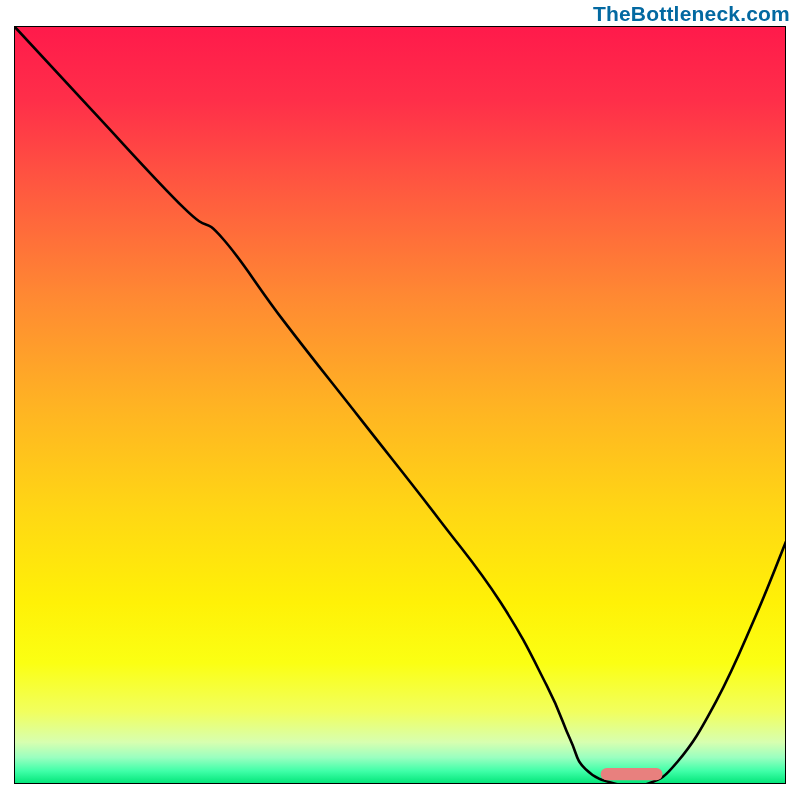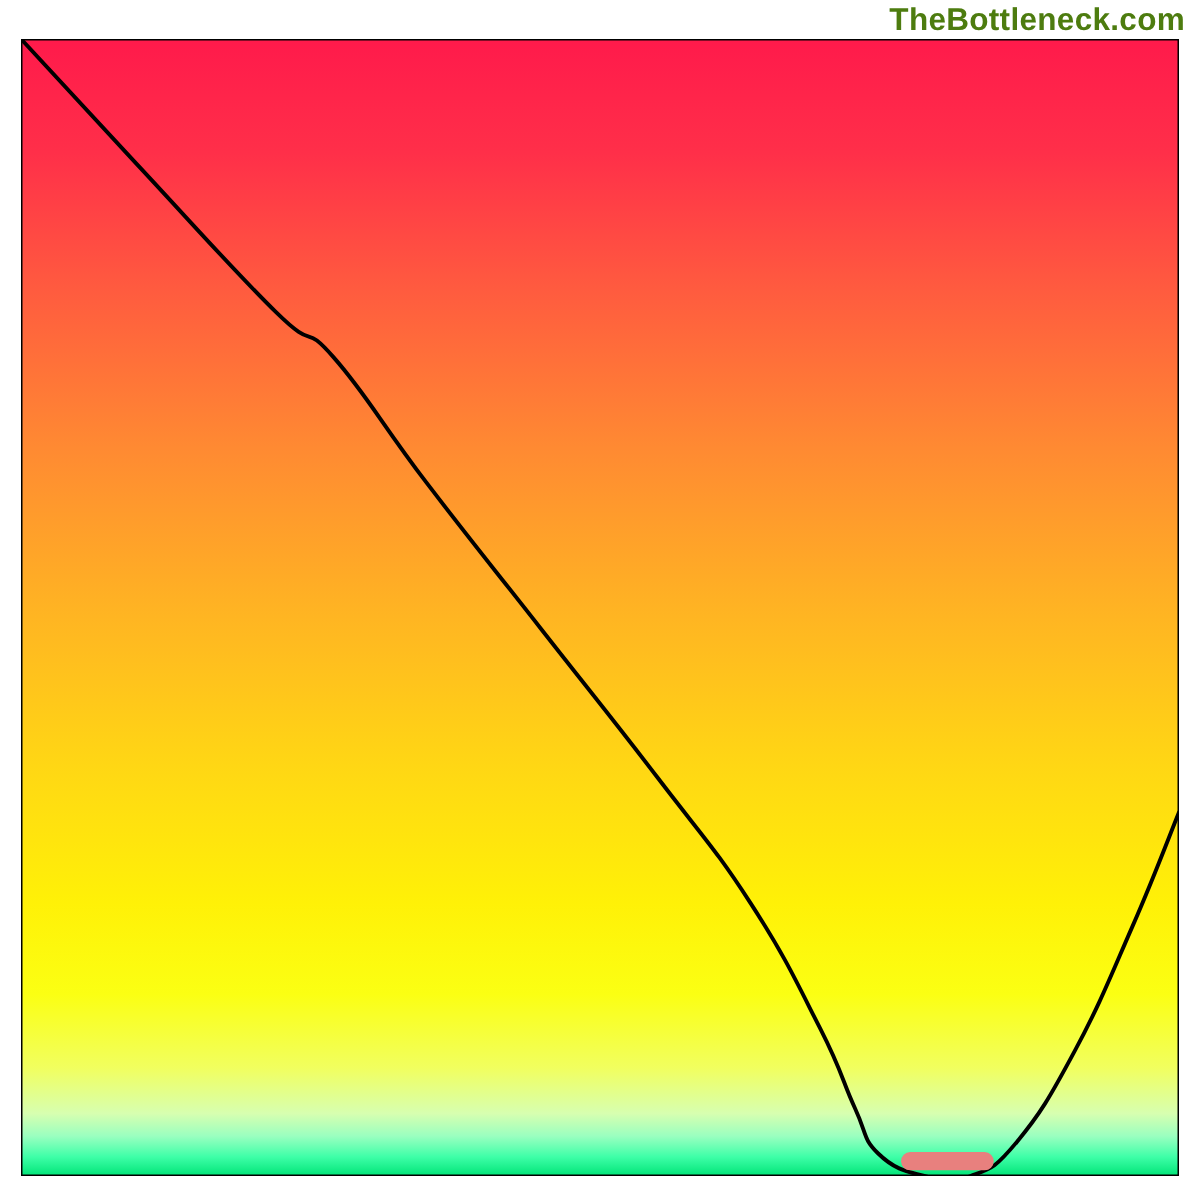--- a/index.html
+++ b/index.html
@@ -14,21 +14,21 @@
     position: relative;
     width: 800px;
     height: 800px;
   }
   #watermark {
     position: absolute;
     top: 2px;
     right: 10px;
     font-size: 21px;
     font-weight: bold;
-    color: #4d7c0f;
+    color: #0369a1;
     letter-spacing: 0.2px;
   }
   #plot {
     position: absolute;
     left: 14px;
     top: 26px;
     width: 772px;
     height: 758px;
   }
   svg { display: block; }

